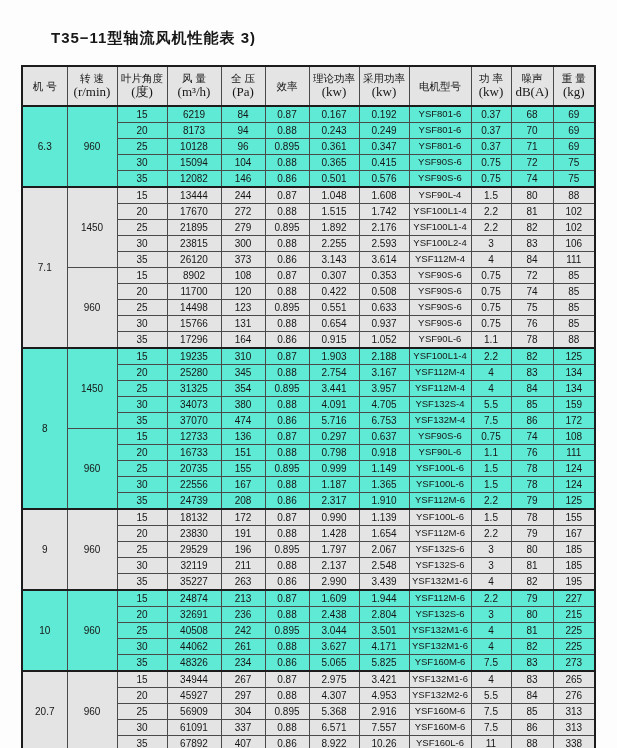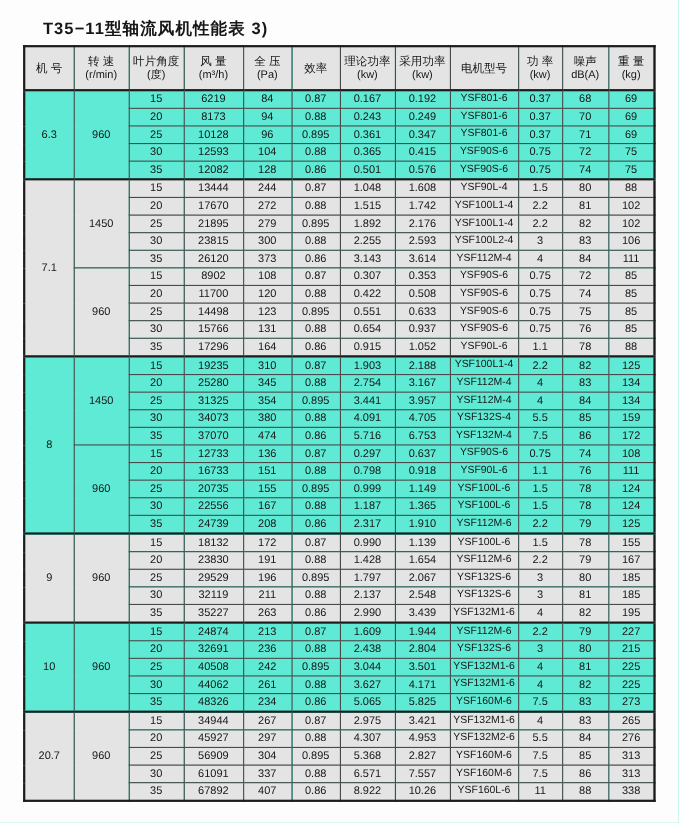--- a/index.html
+++ b/index.html
@@ -6,40 +6,40 @@
   body{
     width:617px;height:748px;
     background:#fdfdfd;
     font-family:"Liberation Sans","DejaVu Sans",sans-serif;
     color:#141414;
     -webkit-font-smoothing:antialiased;
   }
   .page{position:relative;width:617px;height:748px;overflow:hidden;}
   .title{
     font-size:15px;font-weight:600;letter-spacing:1px;
-    margin:4px;padding:13px 0 1px 35px;color:#171717;
+    margin:16px;padding:13px 0 1px 35px;color:#171717;
   }
   table.perf{
     border-collapse:collapse;table-layout:fixed;
     width:573px;margin-left:21px;
     border:2px solid #1c1c1c;
     background:#5eead4;
   }
   .perf th,.perf td{
     border:1px solid #4a4a4a;
     text-align:center;vertical-align:middle;
     padding:0;height:15px;
     font-size:10px;line-height:1.15;
     white-space:nowrap;overflow:hidden;
     font-weight:400;color:#161616;
   }
   .perf th{
     background:#e4e4e4;height:38px;font-size:10.5px;
   }
-  .perf th .sub{font-size:10px;margin-top:1px;}
+  .perf th .sub{font-size:13px;margin-top:1px;font-family:Liberation Serif, serif;}
   tr.shaded td{background:#e4e4e4;}
   tr.section-start td{border-top:2px solid #1c1c1c;}
   td.cell-motor-model{font-size:9.5px;margin-left:19px;}
 </style>
 </head>
 <body>
 
 <div class="page">
   <h1 class="title">T35−11型轴流风机性能表 3)</h1>
   <table class="perf">
@@ -140,34 +140,34 @@
           <td class="cell-efficiency">0.895</td>
           <td class="cell-theoretical-power">0.361</td>
           <td class="cell-adopted-power">0.347</td>
           <td class="cell-motor-model">YSF801-6</td>
           <td class="cell-power">0.37</td>
           <td class="cell-noise">71</td>
           <td class="cell-weight">69</td>
         </tr>
         <tr>
           <td class="cell-blade-angle">30</td>
-          <td class="cell-air-volume">12593</td>
+          <td class="cell-air-volume">15094</td>
           <td class="cell-total-pressure">104</td>
           <td class="cell-efficiency">0.88</td>
           <td class="cell-theoretical-power">0.365</td>
           <td class="cell-adopted-power">0.415</td>
           <td class="cell-motor-model">YSF90S-6</td>
           <td class="cell-power">0.75</td>
           <td class="cell-noise">72</td>
           <td class="cell-weight">75</td>
         </tr>
         <tr>
           <td class="cell-blade-angle">35</td>
           <td class="cell-air-volume">12082</td>
-          <td class="cell-total-pressure">128</td>
+          <td class="cell-total-pressure">146</td>
           <td class="cell-efficiency">0.86</td>
           <td class="cell-theoretical-power">0.501</td>
           <td class="cell-adopted-power">0.576</td>
           <td class="cell-motor-model">YSF90S-6</td>
           <td class="cell-power">0.75</td>
           <td class="cell-noise">74</td>
           <td class="cell-weight">75</td>
         </tr>
         <tr class="shaded section-start">
           <td rowspan="10">7.1</td>
@@ -564,21 +564,21 @@
           <td class="cell-power">5.5</td>
           <td class="cell-noise">84</td>
           <td class="cell-weight">276</td>
         </tr>
         <tr class="shaded">
           <td class="cell-blade-angle">25</td>
           <td class="cell-air-volume">56909</td>
           <td class="cell-total-pressure">304</td>
           <td class="cell-efficiency">0.895</td>
           <td class="cell-theoretical-power">5.368</td>
-          <td class="cell-adopted-power">2.827</td>
+          <td class="cell-adopted-power">2.916</td>
           <td class="cell-motor-model">YSF160M-6</td>
           <td class="cell-power">7.5</td>
           <td class="cell-noise">85</td>
           <td class="cell-weight">313</td>
         </tr>
         <tr class="shaded">
           <td class="cell-blade-angle">30</td>
           <td class="cell-air-volume">61091</td>
           <td class="cell-total-pressure">337</td>
           <td class="cell-efficiency">0.88</td>

